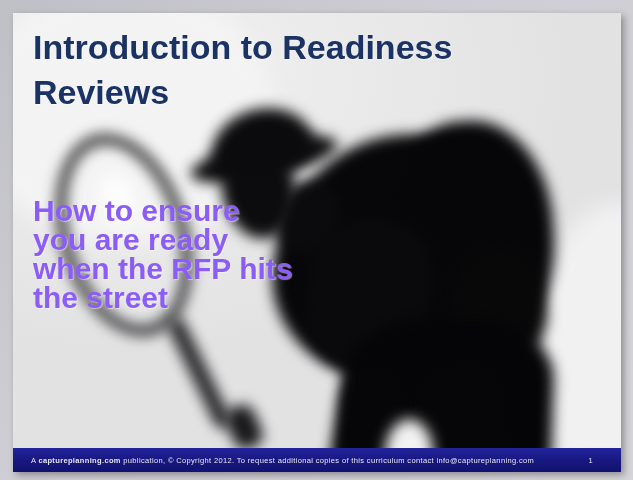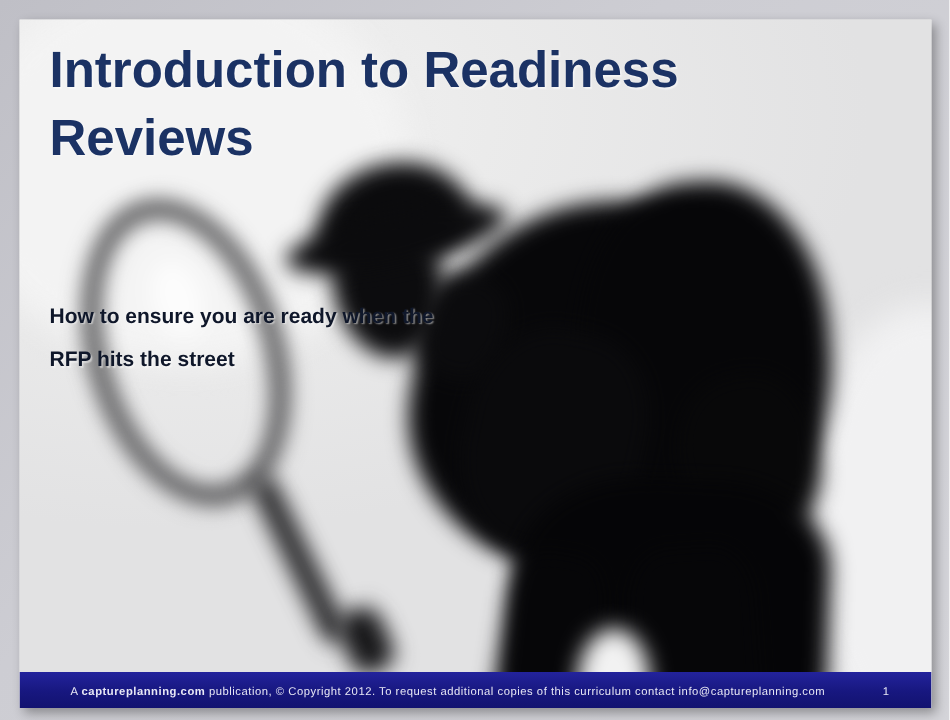--- a/index.html
+++ b/index.html
@@ -192,23 +192,23 @@
     font-weight: bold;
     line-height: 45px;
     letter-spacing: 0px;
     text-shadow: 1px 1px 1px rgba(255,255,255,0.55);
   }
   #subtitle {
     position: absolute;
     left: 20px;
     top: 183px;
     width: 260px;
-    color: #0f172a;
+    color: #8b5cf6;
     font-family: "Liberation Sans", sans-serif;
-    font-size: 14px;
+    font-size: 30px;
     font-weight: bold;
     line-height: 29px;
     text-shadow: 1px 1px 1px rgba(255,255,255,0.5);
   }
 
   
   #footer {
     position: absolute;
     left: 0;
     right: 0;
@@ -217,21 +217,21 @@
     background: #1c1c8c;
     background: linear-gradient(180deg, #23239c 0%, #17177f 55%, #121270 100%);
     display: flex;
     align-items: center;
     color: #e8e8f5;
     font-family: "Liberation Sans", sans-serif;
     font-size: 7.5px;
     letter-spacing: 0.35px;
   }
   #footer-text {
-    margin-left: 34px;
+    margin-left: 18px;
     white-space: nowrap;
   }
   #footer-text .brand {
     font-weight: bold;
   }
   #page-number {
     position: absolute;
     right: 28px;
     font-size: 7.5px;
     color: #e8e8f5;

